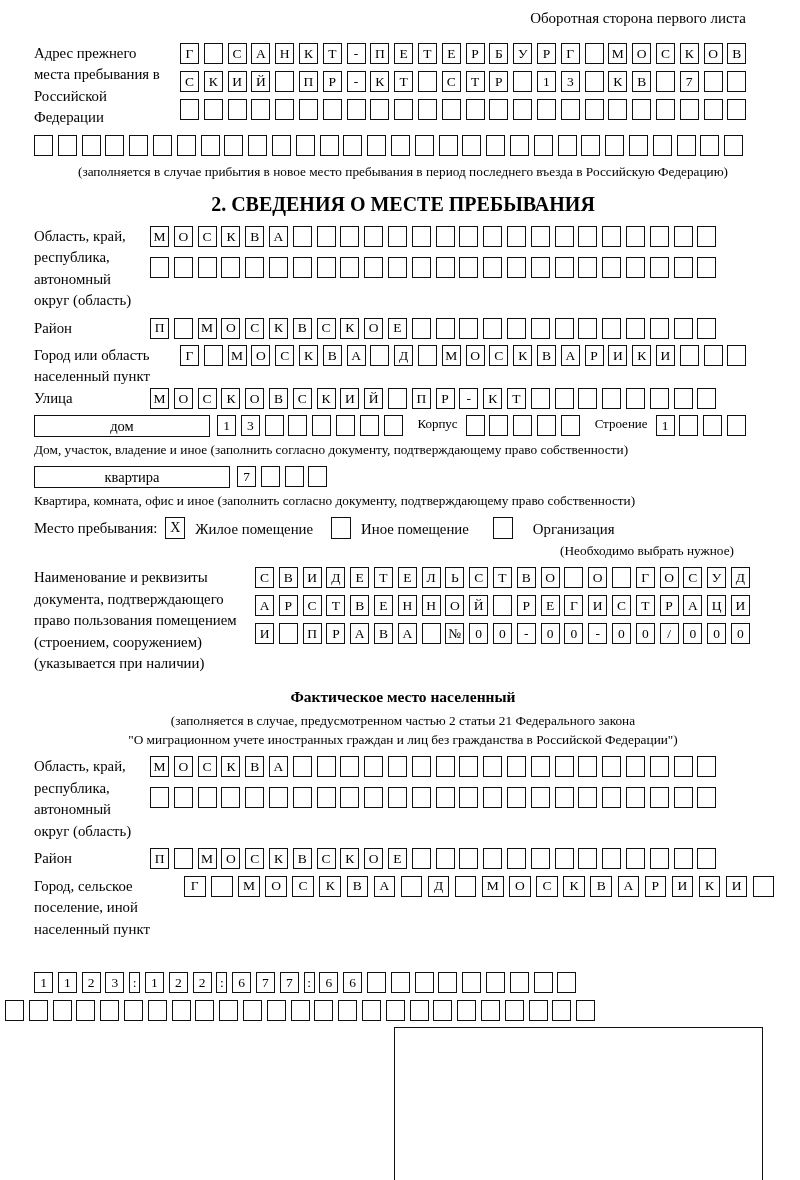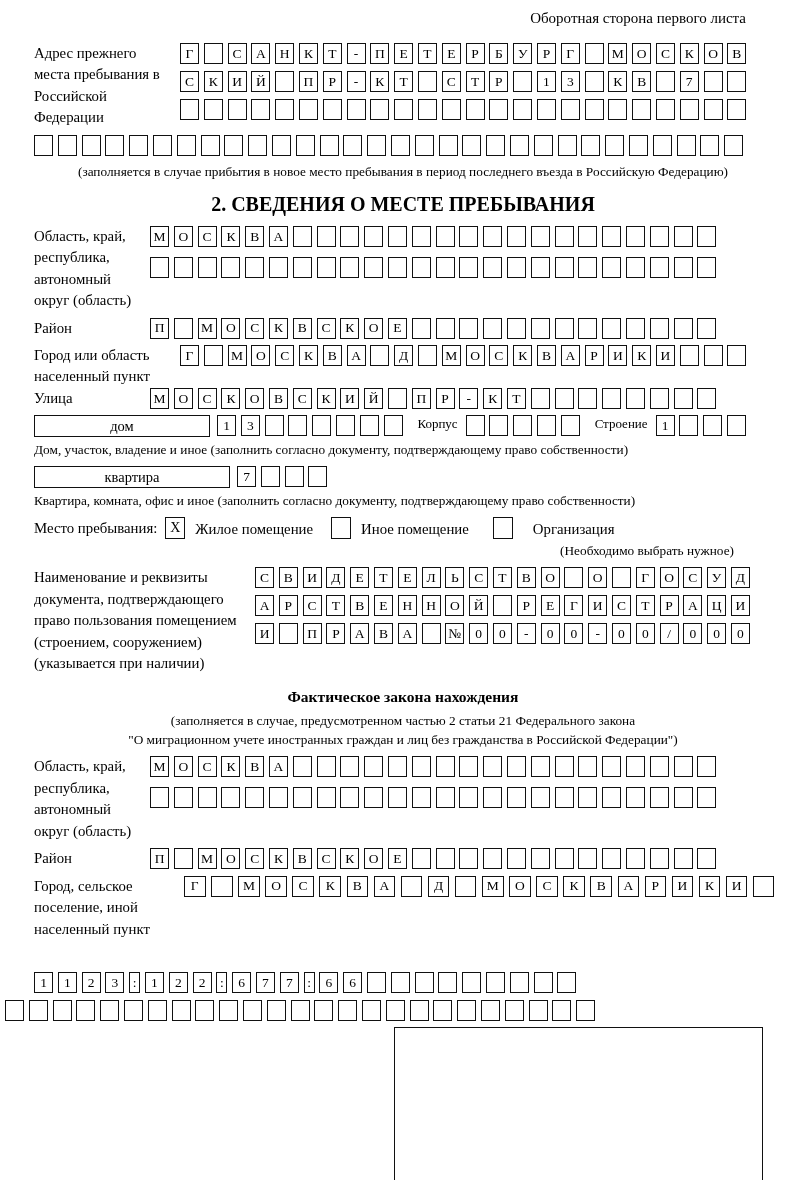--- a/index.html
+++ b/index.html
@@ -466,21 +466,21 @@
           <span class="cell">0</span>
           <span class="cell">0</span>
           <span class="cell">/</span>
           <span class="cell">0</span>
           <span class="cell">0</span>
           <span class="cell">0</span>
         </div>
     </div>
   </div>
 
-  <h3>Фактическое закона нахождения</h3>
+  <h3>Фактическое место населенный</h3>
   <div class="note center" style="margin-bottom:0">(заполняется в случае, предусмотренном частью 2 статьи 21 Федерального закона</div>
   <div class="note center">"О миграционном учете иностранных граждан и лиц без гражданства в Российской Федерации")</div>
 
   <div class="field">
     <div class="flabel w116">Область, край, республика, автономный округ (область)</div>
     <div class="rows">
       <div class="cells" style="margin-bottom:10px">
           <span class="cell">М</span>
           <span class="cell">О</span>
           <span class="cell">С</span>

